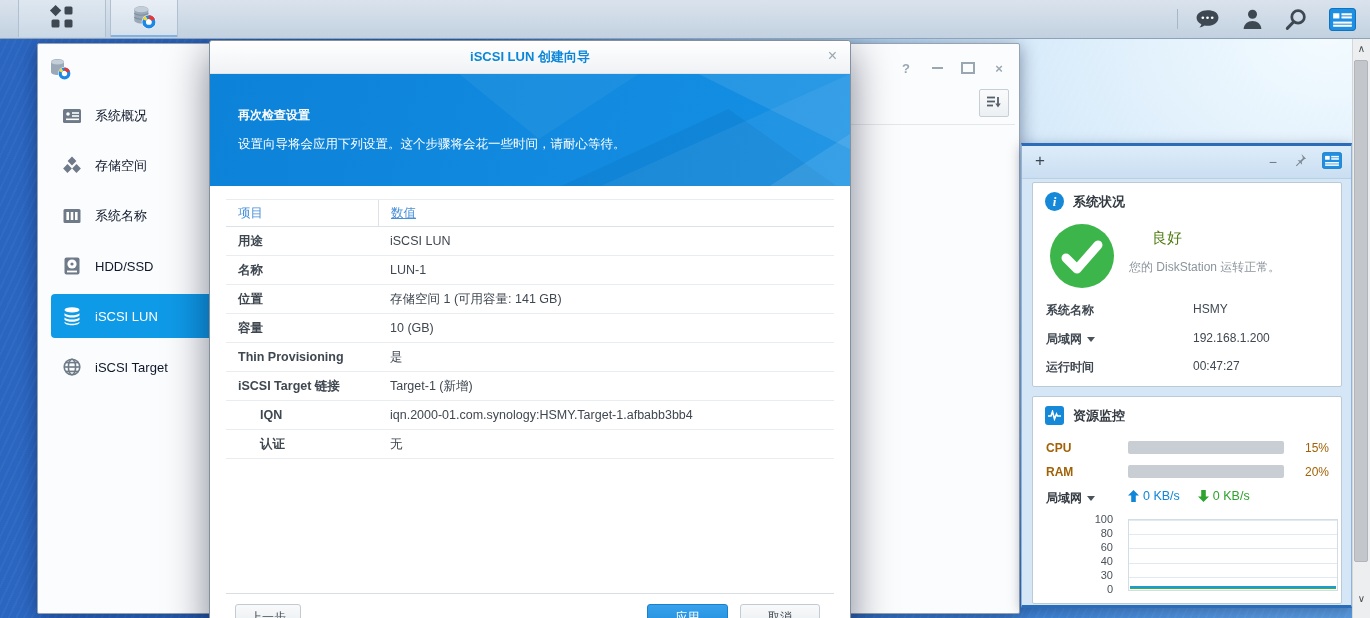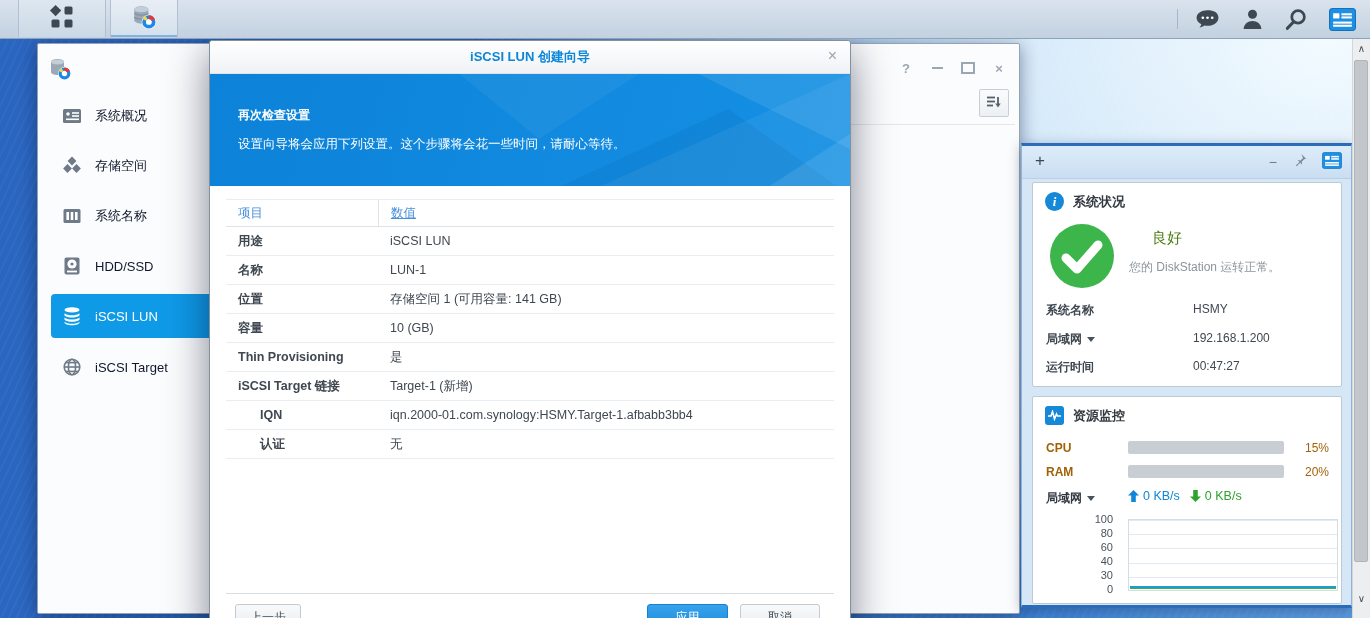--- a/index.html
+++ b/index.html
@@ -100,21 +100,21 @@
   .info-row .lbl{font-weight:bold;display:inline-flex;align-items:center;gap:5px;}
   .info-row .val{position:absolute;left:147px;}
   .caret{display:inline-block;width:0;height:0;border-left:4px solid transparent;
     border-right:4px solid transparent;border-top:5px solid #4a525a;}
   .meter-row{position:absolute;left:13px;right:12px;height:14px;font-size:12px;color:#a16207;}
   .meter-row .lbl{font-weight:bold;}
   .meter-track{position:absolute;left:82px;top:0;width:156px;height:13px;background:#c9ced5;border-radius:2px;overflow:hidden;}
   .meter-fill{height:100%;background:linear-gradient(#4aa9ee,#1b83d8);border-radius:2px 0 0 2px;}
   .meter-pct{position:absolute;right:0;top:0;}
   .lan-row{position:absolute;left:13px;top:93px;font-size:12px;color:#333a41;display:flex;align-items:center;gap:5px;}
-  .lan-speeds{position:absolute;left:95px;top:92px;display:flex;gap:10px;font-size:12.5px;align-items:center;}
+  .lan-speeds{position:absolute;left:95px;top:92px;display:flex;gap:18px;font-size:12.5px;align-items:center;}
   .spd{display:flex;align-items:center;gap:4px;}
   .spd.up{color:#0f86d8;} .spd.down{color:#2ea32e;}
   .chart-ylabels{position:absolute;left:0;top:116px;width:80px;font-size:11px;color:#4a525a;text-align:right;}
   .chart-ylabels span{position:absolute;right:0;width:56px;margin-left:37px;}
   .chart-plot{position:absolute;left:95px;top:122px;width:210px;height:72px;background:#fff;
     border:1px solid #d3dde6;box-sizing:border-box;
     background-image:repeating-linear-gradient(#e2eaf1 0 1px,transparent 1px 14.2px);}
   .chart-line{position:absolute;left:1px;right:1px;bottom:1px;height:3px;
     background:linear-gradient(#1f9ccc 0 2px,#3cb04a 2px 3px);}
 

